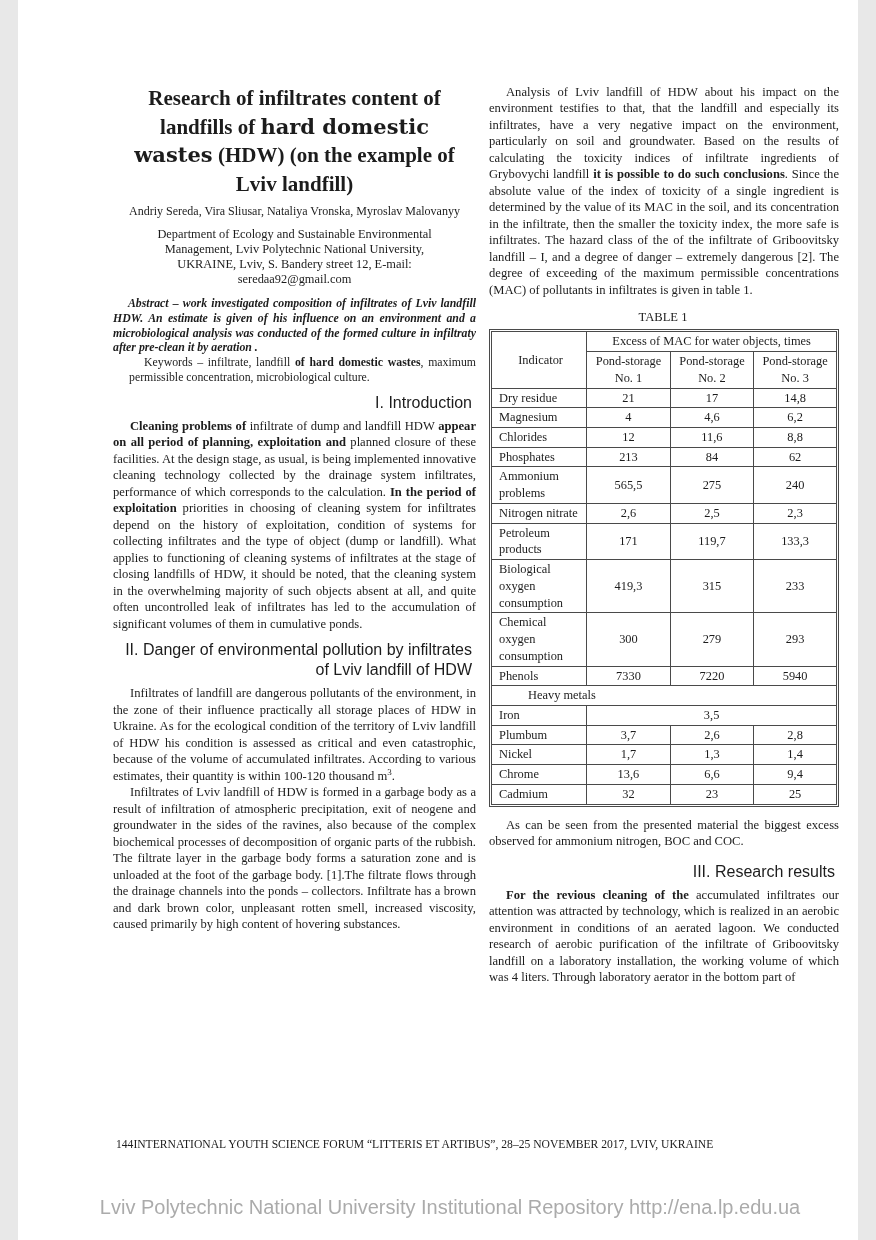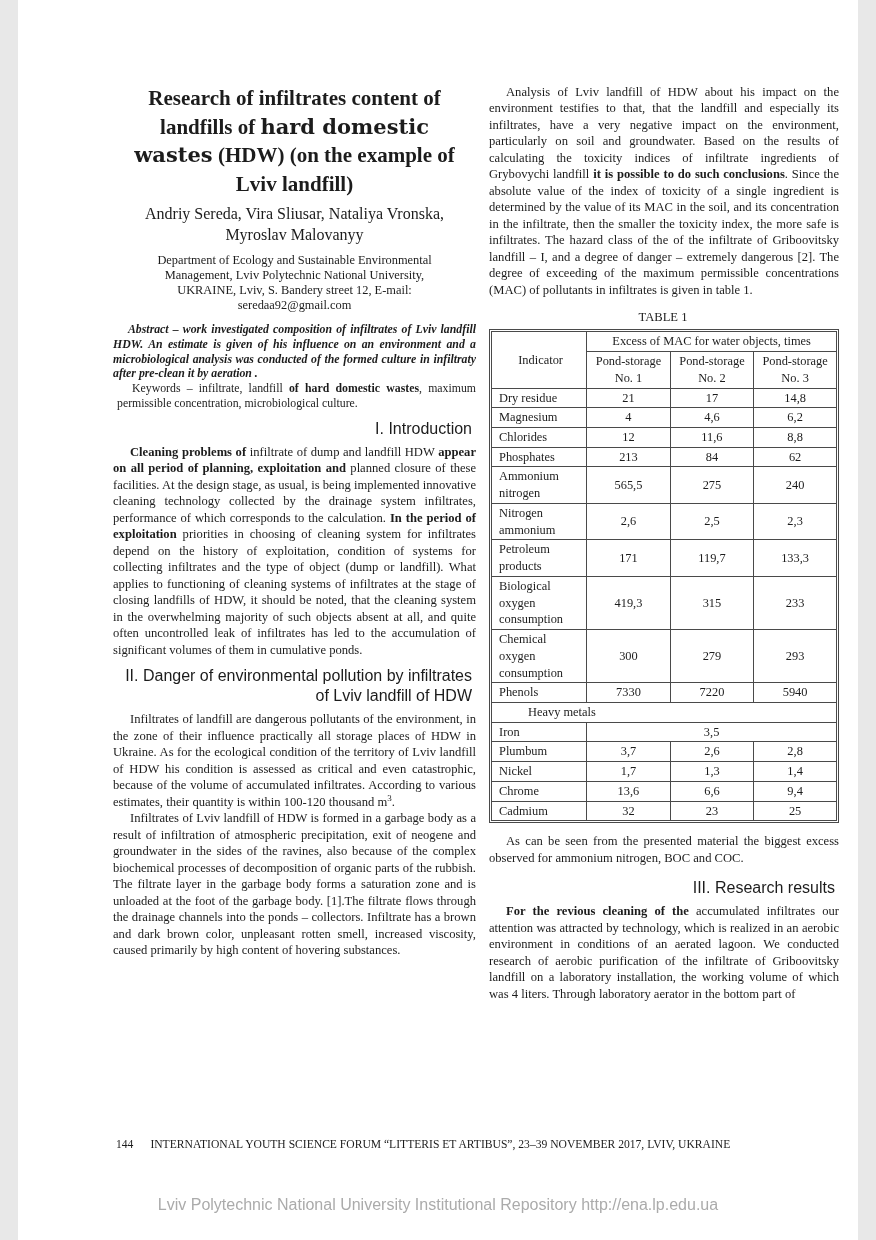--- a/index.html
+++ b/index.html
@@ -18,32 +18,32 @@
   }
   .col-left{width:363px;}
   .col-right{width:350px;}
 
   .title{
     font-size:21px; font-weight:bold; text-align:center;
     line-height:1.36; margin:0 6px 6px 6px;
   }
   .title-heavy{font-family:"DejaVu Serif", serif;}
   .authors{
-    font-size:16px; text-align:center; line-height:1.3; margin:0 10px 7px 10px;
+    font-size:12px; text-align:center; line-height:1.3; margin:0 10px 7px 10px;
   }
   .affiliation{
     font-size:12.4px; text-align:center; line-height:1.21; margin:0 26px 9px 26px;
   }
   .abstract{
     font-size:11.8px; font-weight:bold; font-style:italic;
     text-align:justify; text-indent:15px; line-height:1.26; margin:0;
   }
   .keywords{
     font-size:11.8px; text-align:justify; text-indent:15px;
-    line-height:1.26; margin:0 0 6px 4px;
+    line-height:1.26; margin:0 0 6px 16px;
   }
   .section-heading{
     font-family:"Liberation Sans", sans-serif;
     font-size:16px; font-weight:400; text-align:right;
     line-height:1.25; margin:8px 4px 5px 4px;
   }
   p.body{
     font-size:12.6px; line-height:1.31; text-align:justify;
     text-indent:17px; margin:0; hyphens:none;
   }
@@ -71,26 +71,26 @@
   table.mac td.ind, table.mac th.ind{
     text-align:left; padding-left:7px;
   }
   table.mac td.sectionrow{
     text-align:left; padding-left:36px;
   }
   .footer{
     position:absolute; top:1138px; left:98px; width:700px;
     font-size:11.6px; white-space:nowrap;
   }
-  .footer .pagenum{display:inline-block; margin-right:17px;}
+  .footer .pagenum{display:inline-block; }
   .repository{
-    position:absolute; top:1196px; left:0; width:100%;
+    position:absolute; top:1196px; left:12px; width:100%;
     text-align:center;
     font-family:"Liberation Sans", sans-serif;
-    font-size:16px; color:#ababab;
+    font-size:20px; color:#ababab;
   }
 </style>
 </head>
 <body>
 
 <div class="page">
   <div class="columns">
 
     <div class="col-left">
       <h1 class="title"><span>Research of infiltrates content of landfills of </span><span class="title-heavy">hard domestic wastes</span><span> (HDW) (on the example of Lviv landfill)</span></h1>
@@ -157,27 +157,27 @@
                 <td>11,6</td>
                 <td>8,8</td>
               </tr>
               <tr>
                 <td class="ind">Phosphates</td>
                 <td>213</td>
                 <td>84</td>
                 <td>62</td>
               </tr>
               <tr>
-                <td class="ind">Ammonium nitrogen</td>
+                <td class="ind">Ammonium problems</td>
                 <td>565,5</td>
                 <td>275</td>
                 <td>240</td>
               </tr>
               <tr>
-                <td class="ind">Nitrogen ammonium</td>
+                <td class="ind">Nitrogen nitrate</td>
                 <td>2,6</td>
                 <td>2,5</td>
                 <td>2,3</td>
               </tr>
               <tr>
                 <td class="ind">Petroleum products</td>
                 <td>171</td>
                 <td>119,7</td>
                 <td>133,3</td>
               </tr>
@@ -240,17 +240,17 @@
 
       <p class="body" style="margin-top:10px">As can be seen from the presented material the biggest excess observed for ammonium nitrogen, BOC and COC.</p>
 
       <h2 class="section-heading" style="margin-top:12px">III. Research results</h2>
 
       <p class="body"><span class="b">For the revious cleaning of the </span><span>accumulated infiltrates our attention was attracted by technology, which is realized in an aerobic environment in conditions of an aerated lagoon. We conducted research of aerobic purification of the infiltrate of Griboovitsky landfill on a laboratory installation, the working volume of which was 4 liters. Through laboratory aerator in the bottom part of</span></p>
     </div>
   </div>
 
   <div class="footer">
-    <span class="pagenum">144</span><span>INTERNATIONAL YOUTH SCIENCE FORUM “LITTERIS ET ARTIBUS”, 23–39 NOVEMBER 2017, LVIV, UKRAINE</span>
+    <span class="pagenum">144</span><span>INTERNATIONAL YOUTH SCIENCE FORUM “LITTERIS ET ARTIBUS”, 28–25 NOVEMBER 2017, LVIV, UKRAINE</span>
   </div>
 
   <div class="repository">Lviv Polytechnic National University Institutional Repository http://ena.lp.edu.ua</div>
 </div>
 
 </body></html>

